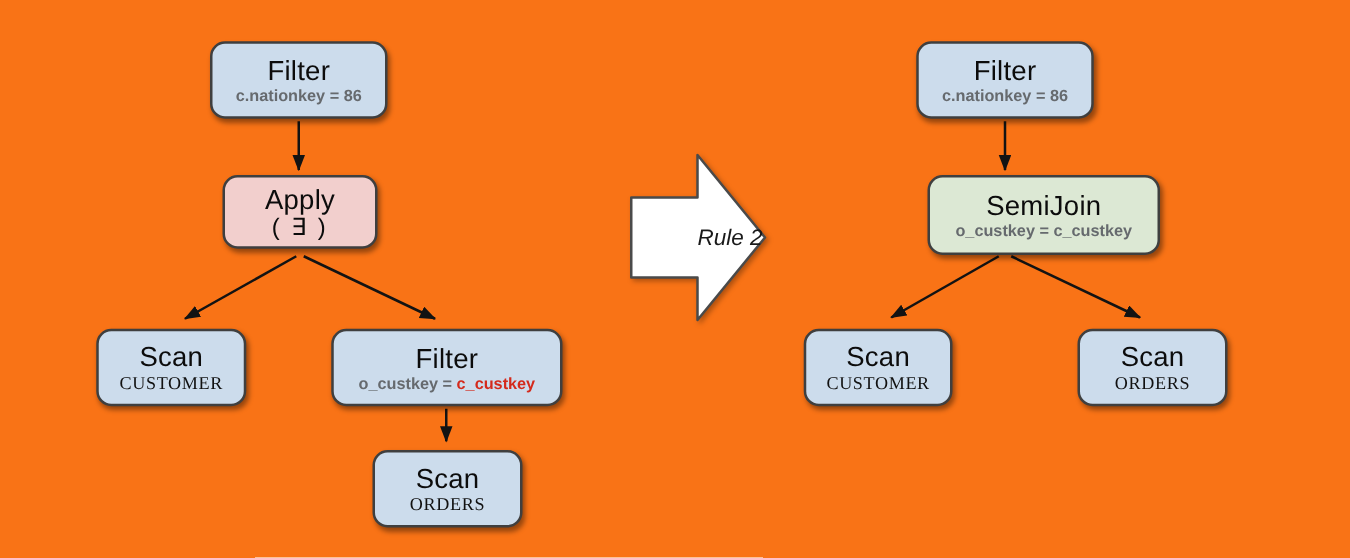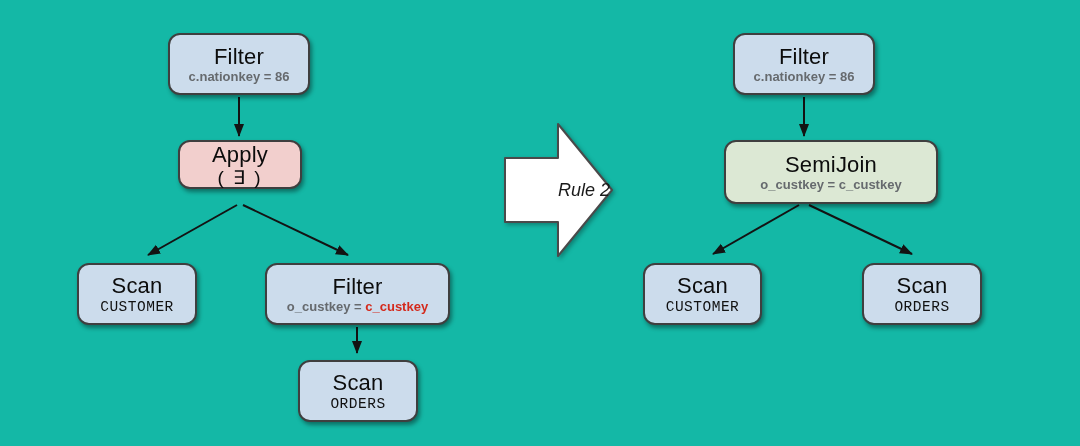--- a/index.html
+++ b/index.html
@@ -1,19 +1,19 @@
 <!DOCTYPE html>
 <html><head>
 <meta charset="utf-8">
 <style>
   html,body{margin:0;padding:0;background:#ffffff;}
   .canvas{
     position:relative;
     width:1080px;height:446px;
-    background:#14b8a6;
+    background:#f97316;
     overflow:hidden;
     font-family:"Liberation Sans", sans-serif;
   }
   svg.edges{position:absolute;left:0;top:0;}
   .node{
     position:absolute;
     box-sizing:border-box;
     border:2px solid #3f3f3f;
     border-radius:12px;
     display:flex;flex-direction:column;
@@ -31,21 +31,21 @@
   .symbol{
     font-size:19px;line-height:22px;color:#0c0c0c;
     letter-spacing:2px;
   }
   .sub{
     font-size:13px;line-height:16px;font-weight:bold;color:#666a6e;
     white-space:nowrap;
   }
   .sub .hl{color:#d42a1c;}
   .table{
-    font-family:Liberation Mono, monospace;
+    font-family:Liberation Serif, serif;
     font-size:14.5px;line-height:18px;color:#111;
     letter-spacing:0.5px;
   }
   .rule-label{
     position:absolute;
     left:505px;top:176px;width:90px;height:28px;
     display:flex;align-items:center;justify-content:center;
     font-size:18px;font-style:italic;color:#1a1a1a;padding-left:34px;
   }
 </style>
@@ -71,21 +71,21 @@
     <line x1="809" y1="205" x2="912" y2="254" stroke="#131313" stroke-width="2" marker-end="url(#ah)"></line>
 
     <polygon points="505,158 558,158 558,124 612,190 558,256 558,222 505,222" fill="#ffffff" stroke="#4a4a4a" stroke-width="2" stroke-linejoin="round" style="filter:drop-shadow(2px 2px 2px rgba(0,0,0,0.30));"></polygon>
   </svg>
 
   <div class="node blue" style="left:168px;top:33px;width:142px;height:62px">
     <div class="title">Filter</div>
     <div class="sub">c.nationkey = 86</div>
   </div>
 
-  <div class="node pink" style="left:178px;top:140px;width:124px;height:49px">
+  <div class="node pink" style="left:178px;top:140px;width:124px;height:59px">
     <div class="title">Apply</div>
     <div class="symbol">( ∃ )</div>
   </div>
 
   <div class="node blue" style="left:77px;top:263px;width:120px;height:62px">
     <div class="title">Scan</div>
     <div class="table">CUSTOMER</div>
   </div>
 
   <div class="node blue" style="left:265px;top:263px;width:185px;height:62px">
@@ -98,21 +98,21 @@
     <div class="table">ORDERS</div>
   </div>
 
   <div class="rule-label">Rule 2</div>
 
   <div class="node blue" style="left:733px;top:33px;width:142px;height:62px">
     <div class="title">Filter</div>
     <div class="sub">c.nationkey = 86</div>
   </div>
 
-  <div class="node green" style="left:724px;top:140px;width:214px;height:64px">
+  <div class="node green" style="left:742px;top:140px;width:186px;height:64px">
     <div class="title">SemiJoin</div>
     <div class="sub">o_custkey = c_custkey</div>
   </div>
 
   <div class="node blue" style="left:643px;top:263px;width:119px;height:62px">
     <div class="title">Scan</div>
     <div class="table">CUSTOMER</div>
   </div>
 
   <div class="node blue" style="left:862px;top:263px;width:120px;height:62px">

